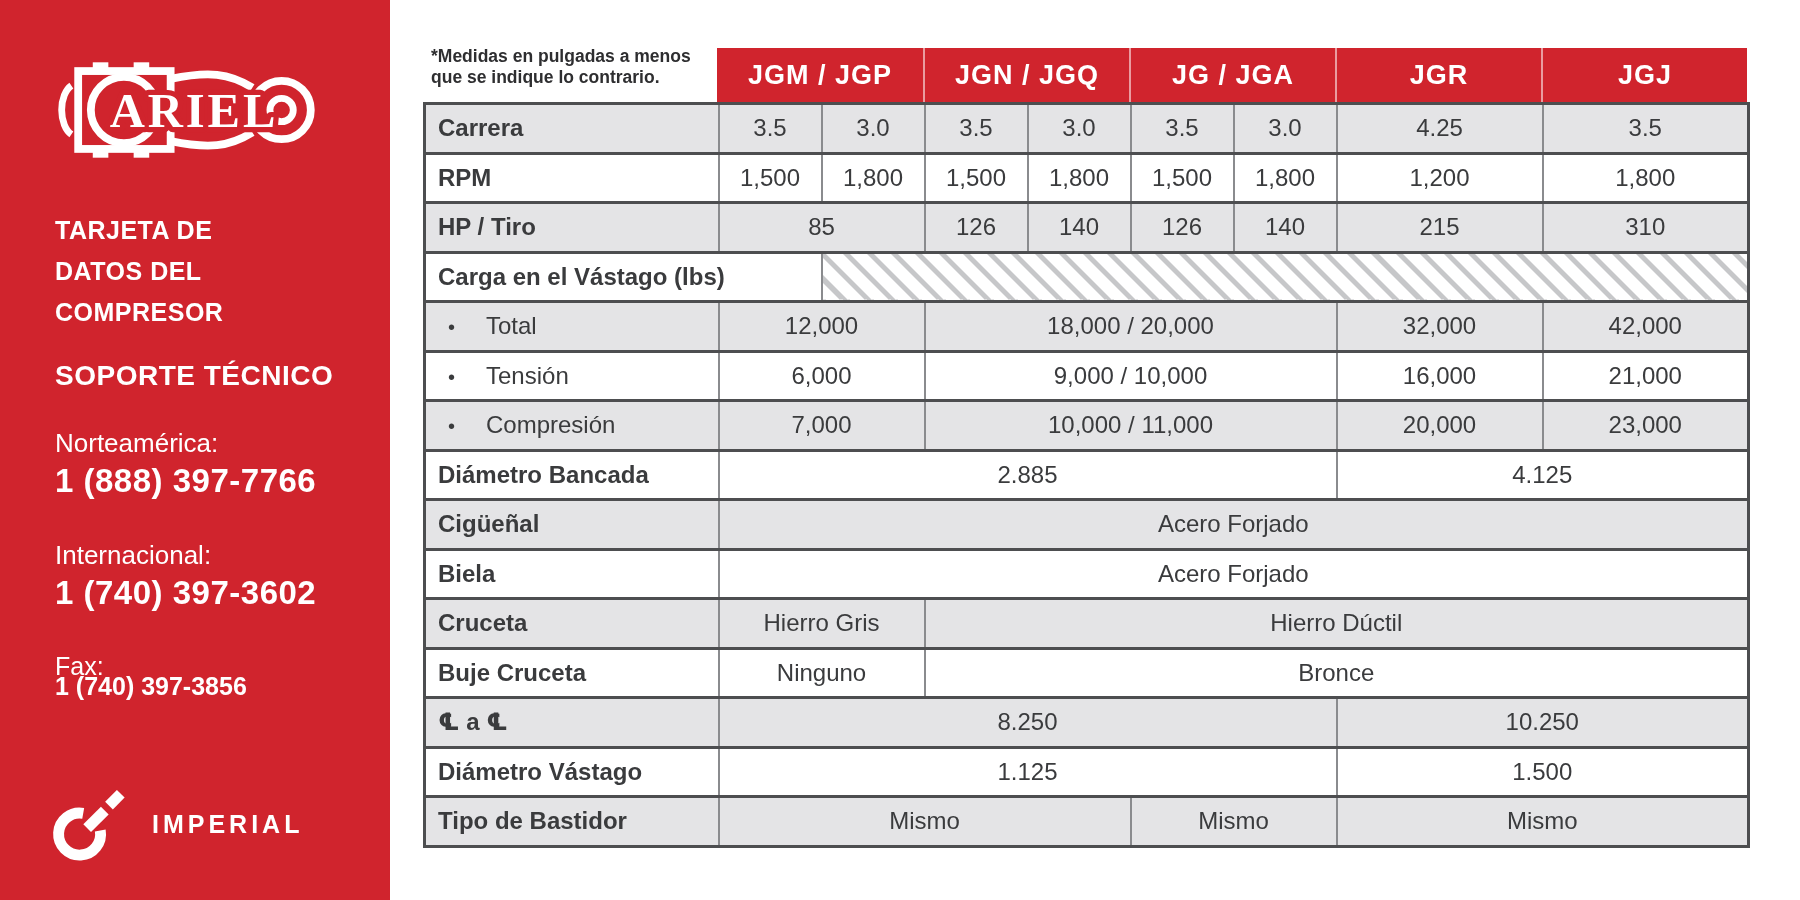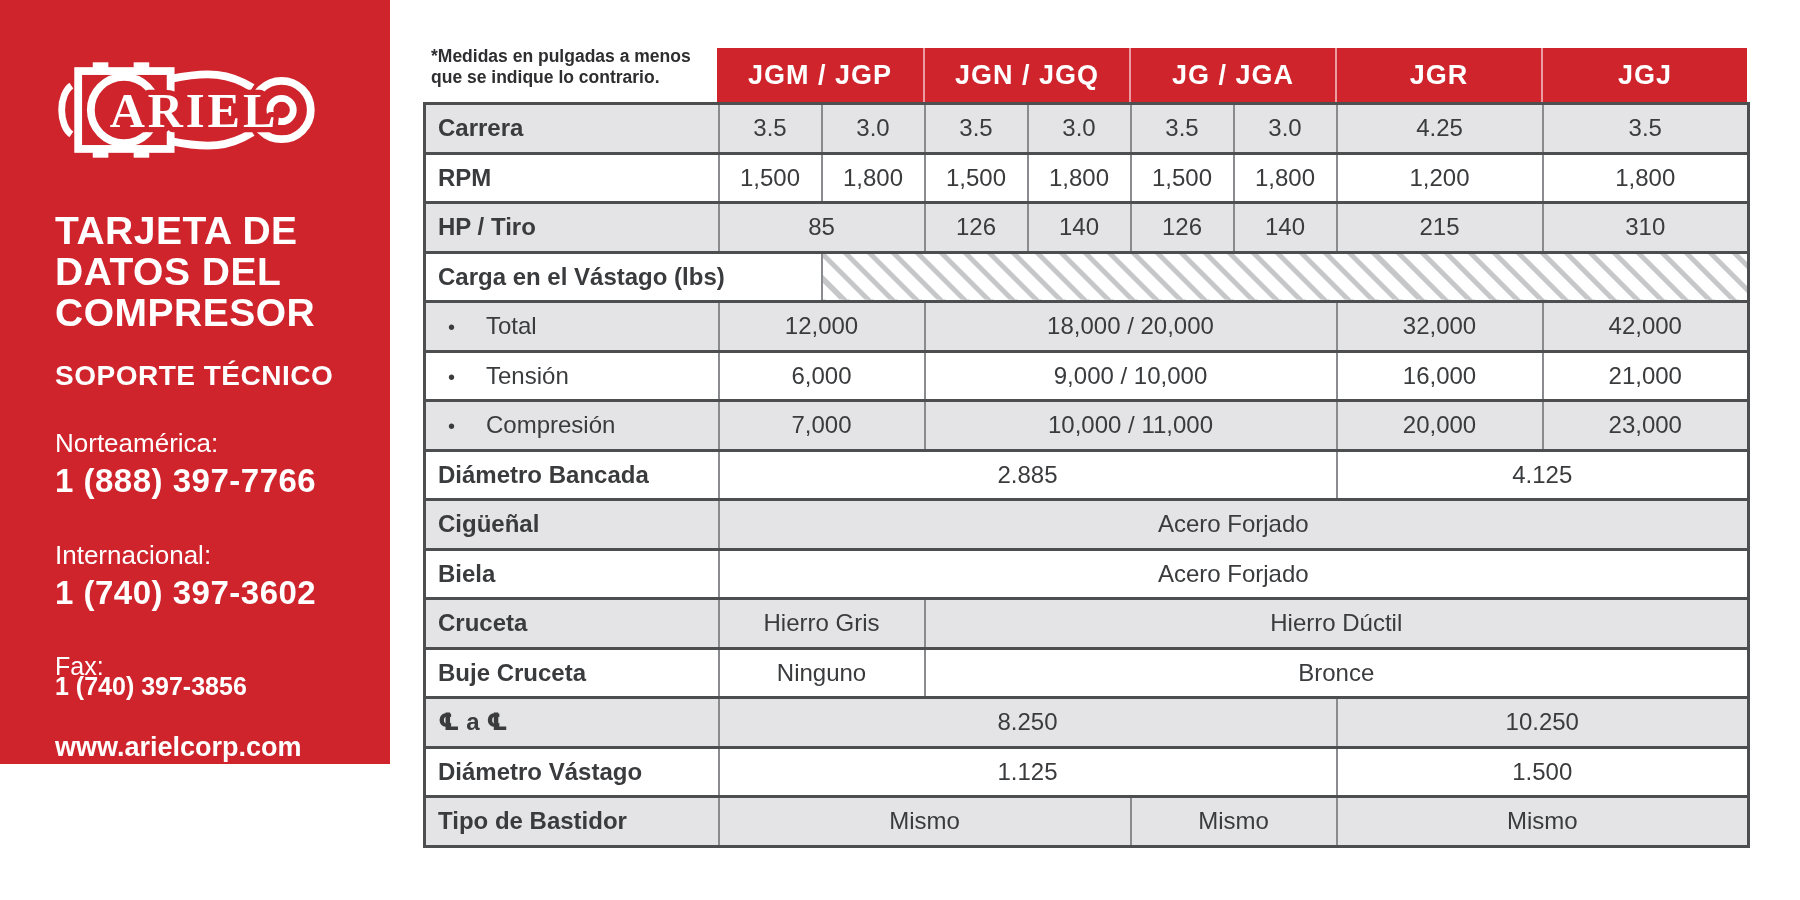--- a/index.html
+++ b/index.html
@@ -9,25 +9,25 @@
     --border-dark:#4d4e50;
     --border-mid:#8a8b8e;
     --text-dark:#3a3b3d;
   }
   *{margin:0;padding:0;box-sizing:border-box;}
   html,body{width:1800px;height:900px;background:#fff;overflow:hidden;
     font-family:"Liberation Sans","DejaVu Sans",sans-serif;}
   .card{position:relative;width:1800px;height:900px;background:#fff;}
 
   
-  .sidebar{position:absolute;left:0;top:0;width:390px;height:764px;
+  .sidebar{position:absolute;left:0;top:0;width:390px;height:900px;
     background:var(--brand-red);color:#fff;}
   .sidebar .abs{position:absolute;}
   .logo-svg{position:absolute;left:48px;top:42px;width:292px;height:136px;}
-  .side-title{left:55px;top:210px;font-size:39px;line-height:41px;font-weight:bold;letter-spacing:.5px;}
+  .side-title{left:55px;top:210px;font-size:25px;line-height:41px;font-weight:bold;letter-spacing:.5px;}
   .side-support{left:55px;top:360px;font-size:28px;font-weight:bold;letter-spacing:.5px;}
   .side-label{font-size:26px;font-weight:normal;}
   .side-phone{font-size:33px;font-weight:bold;letter-spacing:.5px;}
   .na-label{left:55px;top:428px;}
   .na-phone{left:55px;top:462px;}
   .intl-label{left:55px;top:540px;}
   .intl-phone{left:55px;top:574px;}
   .fax-label{left:55px;top:652px;font-size:25px;}
   .fax-number{left:55px;top:672px;font-size:25px;font-weight:bold;}
   .website{left:55px;top:732px;font-size:27px;font-weight:bold;}
@@ -94,21 +94,20 @@
 
     <div class="abs side-label na-label">Norteamérica:</div>
     <div class="abs side-phone na-phone">1 (888) 397-7766</div>
 
     <div class="abs side-label intl-label">Internacional:</div>
     <div class="abs side-phone intl-phone">1 (740) 397-3602</div>
 
     <div class="abs side-label fax-label">Fax:</div>
     <div class="abs side-label fax-number">1 (740) 397-3856</div>
 
-    <div class="abs website">www.arielcorp.com</div>
 
     <div class="abs imperial-row">
       <svg viewBox="0 0 100 100">
         <path d="M 64.6 57.7 A 25 25 0 1 1 44.3 37.4" fill="none" stroke="#ffffff" stroke-width="13"></path>
         <g stroke="#ffffff" stroke-width="13">
           <line x1="49" y1="55" x2="70" y2="34"></line>
           <line x1="75" y1="28" x2="89" y2="14"></line>
         </g>
       </svg>
       <span class="imperial-label">IMPERIAL</span>

